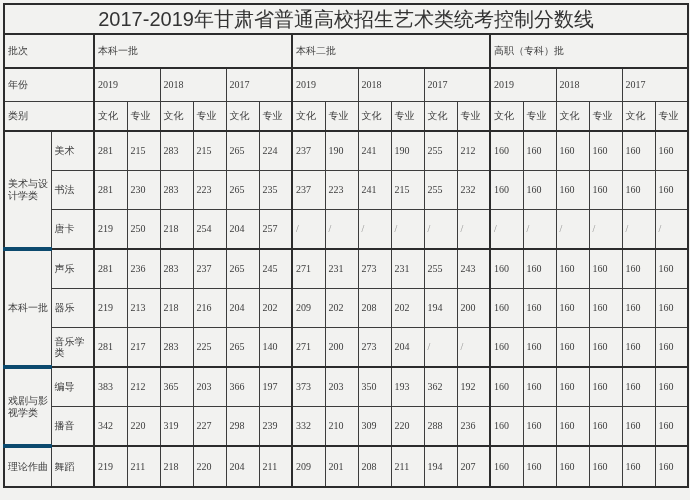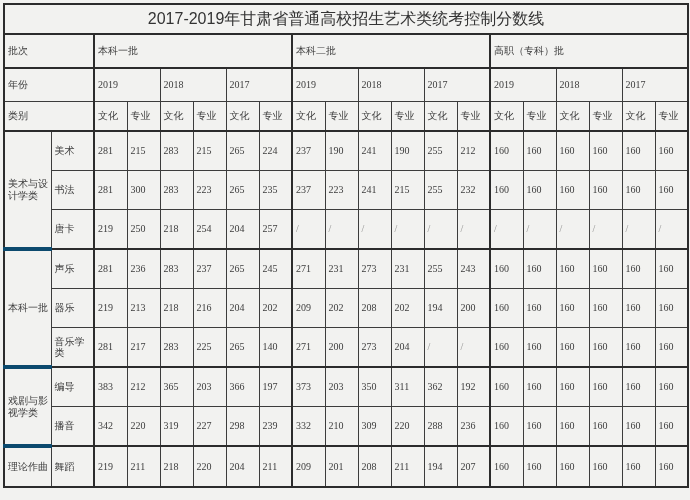--- a/index.html
+++ b/index.html
@@ -26,21 +26,21 @@
     padding:0 1px 0 3px;
     font-size:10px;
     line-height:1.15;
     overflow:hidden;
     white-space:normal;
   }
   tr.r-title th{
     height:28px;
     text-align:center;
     font-family:"Liberation Sans","DejaVu Sans",sans-serif;
-    font-size:16px;
+    font-size:20px;
     color:#333;
     border-bottom:2px solid #2c2c2c;
     padding:0;
   }
   tr.r-batch th{height:32px;border-bottom:2px solid #2c2c2c;}
   tr.r-year  th{height:32px;font-family:Liberation Serif, serif;}
   tr.r-cat   th{height:28px;border-bottom:2px solid #2c2c2c;font-family:Liberation Serif, serif;}
   tbody td{height:38px;}
   td.grp{border-bottom:4px solid #0c4a6e;}
   tr.grp-end td{border-bottom:2px solid #2c2c2c;}
@@ -136,21 +136,21 @@
         <td class="g-start">160</td>
         <td>160</td>
         <td>160</td>
         <td>160</td>
         <td>160</td>
         <td>160</td>
       </tr>
       <tr>
         <td class="sub">书法</td>
         <td class="g-start">281</td>
-        <td>300</td>
+        <td>230</td>
         <td>283</td>
         <td>223</td>
         <td>265</td>
         <td>235</td>
         <td class="g-start">237</td>
         <td>223</td>
         <td>241</td>
         <td>215</td>
         <td>255</td>
         <td>232</td>
@@ -251,21 +251,21 @@
         <td class="sub">编导</td>
         <td class="g-start">383</td>
         <td>212</td>
         <td>365</td>
         <td>203</td>
         <td>366</td>
         <td>197</td>
         <td class="g-start">373</td>
         <td>203</td>
         <td>350</td>
-        <td>311</td>
+        <td>193</td>
         <td>362</td>
         <td>192</td>
         <td class="g-start">160</td>
         <td>160</td>
         <td>160</td>
         <td>160</td>
         <td>160</td>
         <td>160</td>
       </tr>
       <tr class="grp-end">

